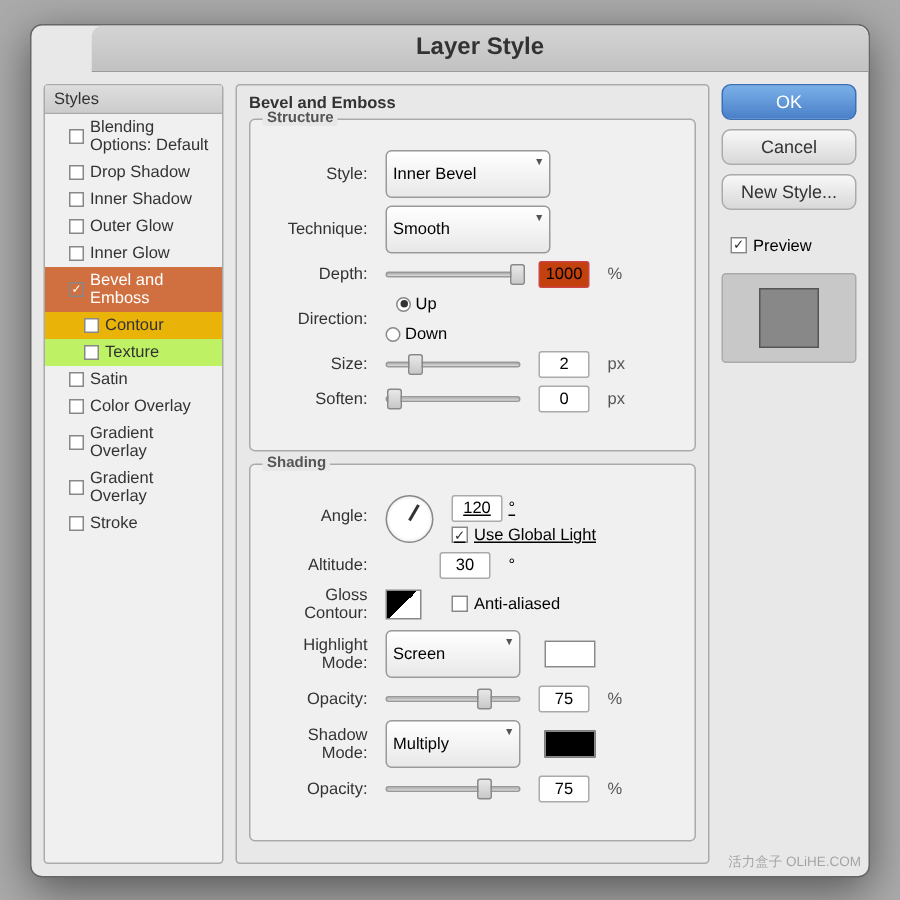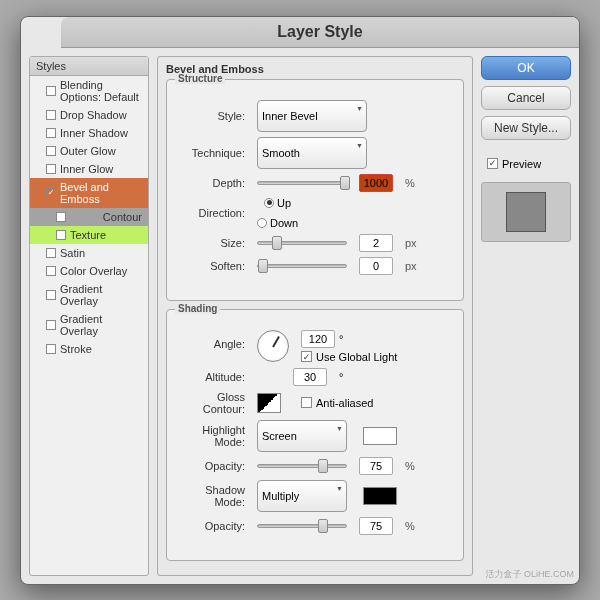--- a/index.html
+++ b/index.html
@@ -374,21 +374,21 @@
         <div class="sidebar-item">
           <div class="checkbox-icon"></div>
           <span>Inner Glow</span>
         </div>
 
         <div class="sidebar-item selected">
           <div class="checkbox-icon checked"></div>
           <span>Bevel and Emboss</span>
         </div>
 
-        <div class="sidebar-item child" style="background:#a3a3a3;justify-content:space-between;">
+        <div class="sidebar-item child" style="background:#eab308;">
           <div class="checkbox-icon"></div>
           <span>Contour</span>
         </div>
 
         <div class="sidebar-item child" style="background:#bef264;">
           <div class="checkbox-icon"></div>
           <span>Texture</span>
         </div>
 
         <div class="sidebar-item">
@@ -482,21 +482,21 @@
             <span class="unit-label">px</span>
           </div>
         </div>
 
         <div class="group-box">
           <div class="group-label">Shading</div>
 
           <div class="field-row" style="align-items: flex-start;">
             <div class="field-label" style="padding-top:8px;">Angle:</div>
             <div class="angle-dial"></div>
-            <div style="display:flex; flex-direction:column; gap:3px;">
+            <div style="display:flex; flex-direction:column; gap:3px;text-decoration:underline;">
               <div style="display:flex; align-items:center; gap:4px;">
                 <input class="number-field-normal" type="text" value="120" style="width: 34px;">
                 <span>°</span>
               </div>
               <div class="checkbox-row">
                 <div class="cb-box checked"></div>
                 <span>Use Global Light</span>
               </div>
             </div>
           </div>

